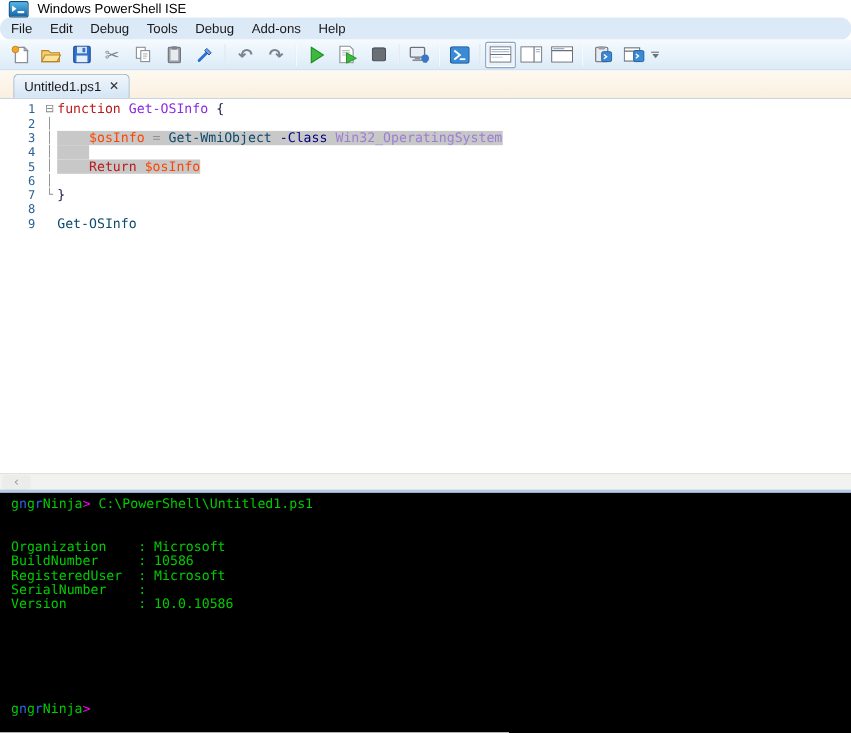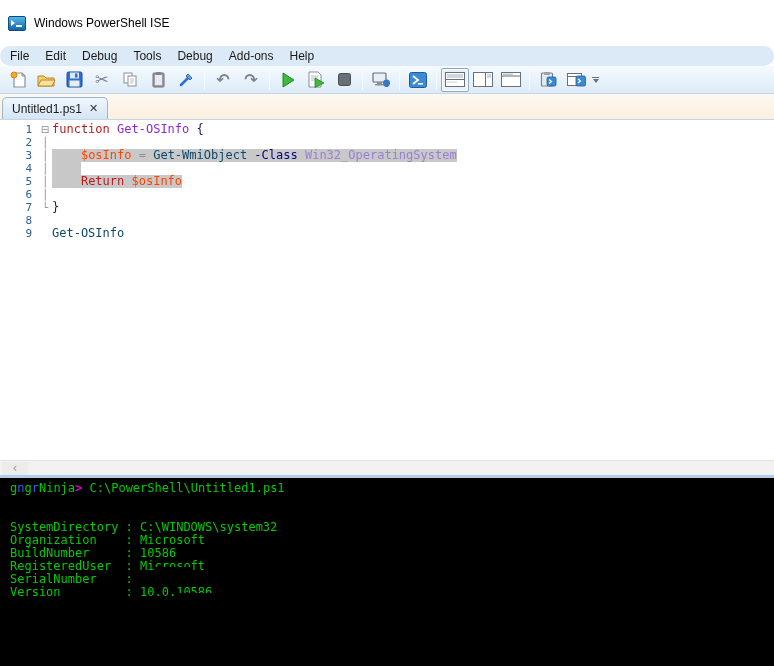--- a/index.html
+++ b/index.html
@@ -1,42 +1,42 @@
 <!DOCTYPE html>
 <html><head>
 <meta charset="utf-8">
 <style>
   * { box-sizing: border-box; margin: 0; padding: 0; }
   html,body { width: 774px; height: 666px; overflow: hidden; }
   body { font-family: "Liberation Sans", sans-serif; background:#fff; }
   .window { width:774px; height:666px; display:flex; flex-direction:column; background:#fff; }
 
   
-  .titlebar { height:46px; background:#ffffff; display:flex; align-items:center; padding-left:8px; flex:0 0 auto; }
+  .titlebar { height:16px; background:#ffffff; display:flex; align-items:center; padding-left:8px; flex:0 0 auto; }
   .app-icon { width:18px; height:15px; border-radius:2px; background:linear-gradient(#53b7e8,#1565a8); border:1px solid #0d4a7a; position:relative; margin-right:8px; }
   .app-icon::before { content:""; position:absolute; left:2px; top:3px; border-left:4px solid #fff; border-top:3px solid transparent; border-bottom:3px solid transparent; }
   .app-icon::after { content:""; position:absolute; left:7px; bottom:3px; width:6px; height:1.5px; background:#fff; }
   .window-title { font-size:12px; color:#000; }
 
   
   .menubar { height:20px; background:#dce9f7; display:flex; align-items:center; padding-left:2px; flex:0 0 auto;border-radius:10px; }
   .menu-item { font-size:12px; color:#1a1a1a; padding:2px 8px; cursor:default; }
 
   
   .toolbar { height:28px; background:linear-gradient(#f5fafe,#dcebf8); border-bottom:1px solid #c5d6e8; display:flex; align-items:center; padding-left:4px; flex:0 0 auto; }
   .tbtn { width:28px; height:24px; display:flex; align-items:center; justify-content:center; border:1px solid transparent; border-radius:2px; }
   .tbtn.selected { border:1px solid #8aa6c4; background:#e9f1fa; box-shadow:inset 0 0 0 1px #fff; }
   .tsep { width:1px; height:20px; background:#b8c8da; border-right:1px solid #f5fafd; margin:0 4px; }
   .tglyph { font-size:16px; line-height:1; color:#7d828c; font-weight:bold; font-family:"DejaVu Sans", sans-serif; }
   .chevron-more { margin-left:2px; display:flex; flex-direction:column; align-items:center; }
   .chevron-more .bar { width:7px; height:1px; background:#6a7077; margin-bottom:1px; }
   .chevron-more .arr { width:0; height:0; border-left:3.5px solid transparent; border-right:3.5px solid transparent; border-top:4px solid #6a7077; }
 
   
-  .tabrow { height:26px; background:linear-gradient(#fdf9f1,#fbf0e0); border-bottom:1px solid #c8d6e4; display:flex; align-items:flex-end; padding-left:2px; flex:0 0 auto; }
+  .tabrow { height:26px; background:linear-gradient(#fdf9f1,#fbf0e0); border-bottom:1px solid #c8d6e4; display:flex; align-items:flex-end; padding-left:12px; flex:0 0 auto; }
   .tab { height:22px; background:linear-gradient(#f0f6fc,#d5e5f5); border:1px solid #9cb6d0; border-bottom:none; border-radius:5px 5px 0 0; display:flex; align-items:center; padding:0 9px; font-size:12px; color:#1a1a1a; }
   .tab-close { margin-left:7px; font-size:11px; color:#333; font-family:"DejaVu Sans", sans-serif; cursor:default; }
 
   
   .editor { height:340px; background:#fff; overflow:hidden; font-family:"DejaVu Sans Mono","Liberation Mono",monospace; font-size:12px; padding-top:3px; flex:0 0 auto; }
   .code-line { display:flex; height:13px; line-height:13px; white-space:pre; }
   .ln { width:38px; text-align:right; color:#2b6198; flex:0 0 auto; padding-right:6px; font-size:11px; }
   .fold { width:14px; flex:0 0 auto; color:#888; font-size:10px; text-align:center; font-family:"DejaVu Sans", monospace; }
   .code-text { white-space:pre; }
   .sel { background:#c8c8c8; }
@@ -266,21 +266,20 @@
     </div>
 
   <div class="hscroll">
     <div class="hs-left">‹</div>
   </div>
   <div class="blueband"></div>
 
   <div class="console">
     <div class="cline" id="prompt-line"><span class="cg">g</span><span class="cb">n</span><span class="cg">g</span><span class="cb">r</span><span class="cg">Ninja</span><span class="cm">&gt;</span><span class="cg"> C:\PowerShell\Untitled1.ps1</span></div>
     <div class="cout" id="console-output">
-        <div class="cline cg">SystemDirectory : C:\WINDOWS\system32</div>
         <div class="cline cg">Organization    : Microsoft</div>
         <div class="cline cg">BuildNumber     : 10586</div>
         <div class="cline cg">RegisteredUser  : Microsoft</div>
         <div class="redaction-bar" style="left: 144.6px; top: 46px; width: 37.596px; height: 6px;"></div>
         <div class="cline cg">SerialNumber    : </div>
         <div class="cline cg">Version         : 10.0.10586</div>
         <div class="redaction-bar" style="left: 166.29px; top: 72px; width: 37.596px; height: 6px;"></div>
       </div>
     <div class="cline bottom-prompt" id="prompt-bottom"><span class="cg">g</span><span class="cb">n</span><span class="cg">g</span><span class="cb">r</span><span class="cg">Ninja</span><span class="cm">&gt;</span></div>
   </div>

